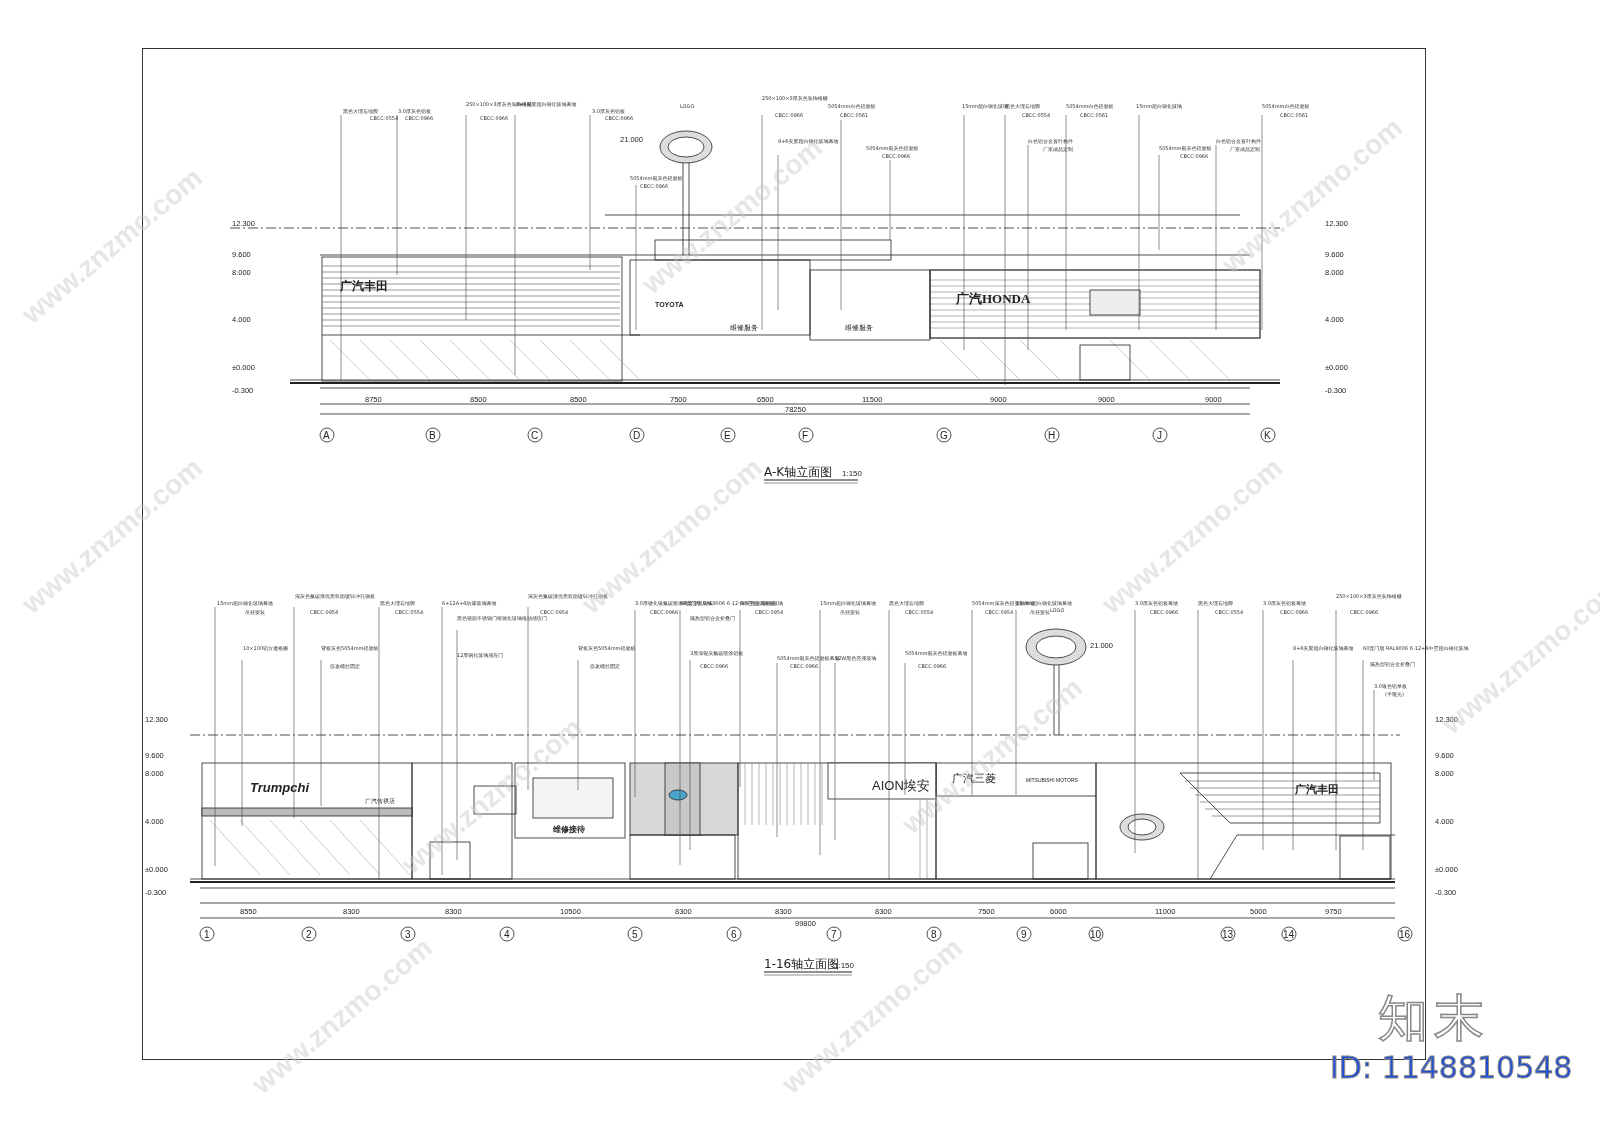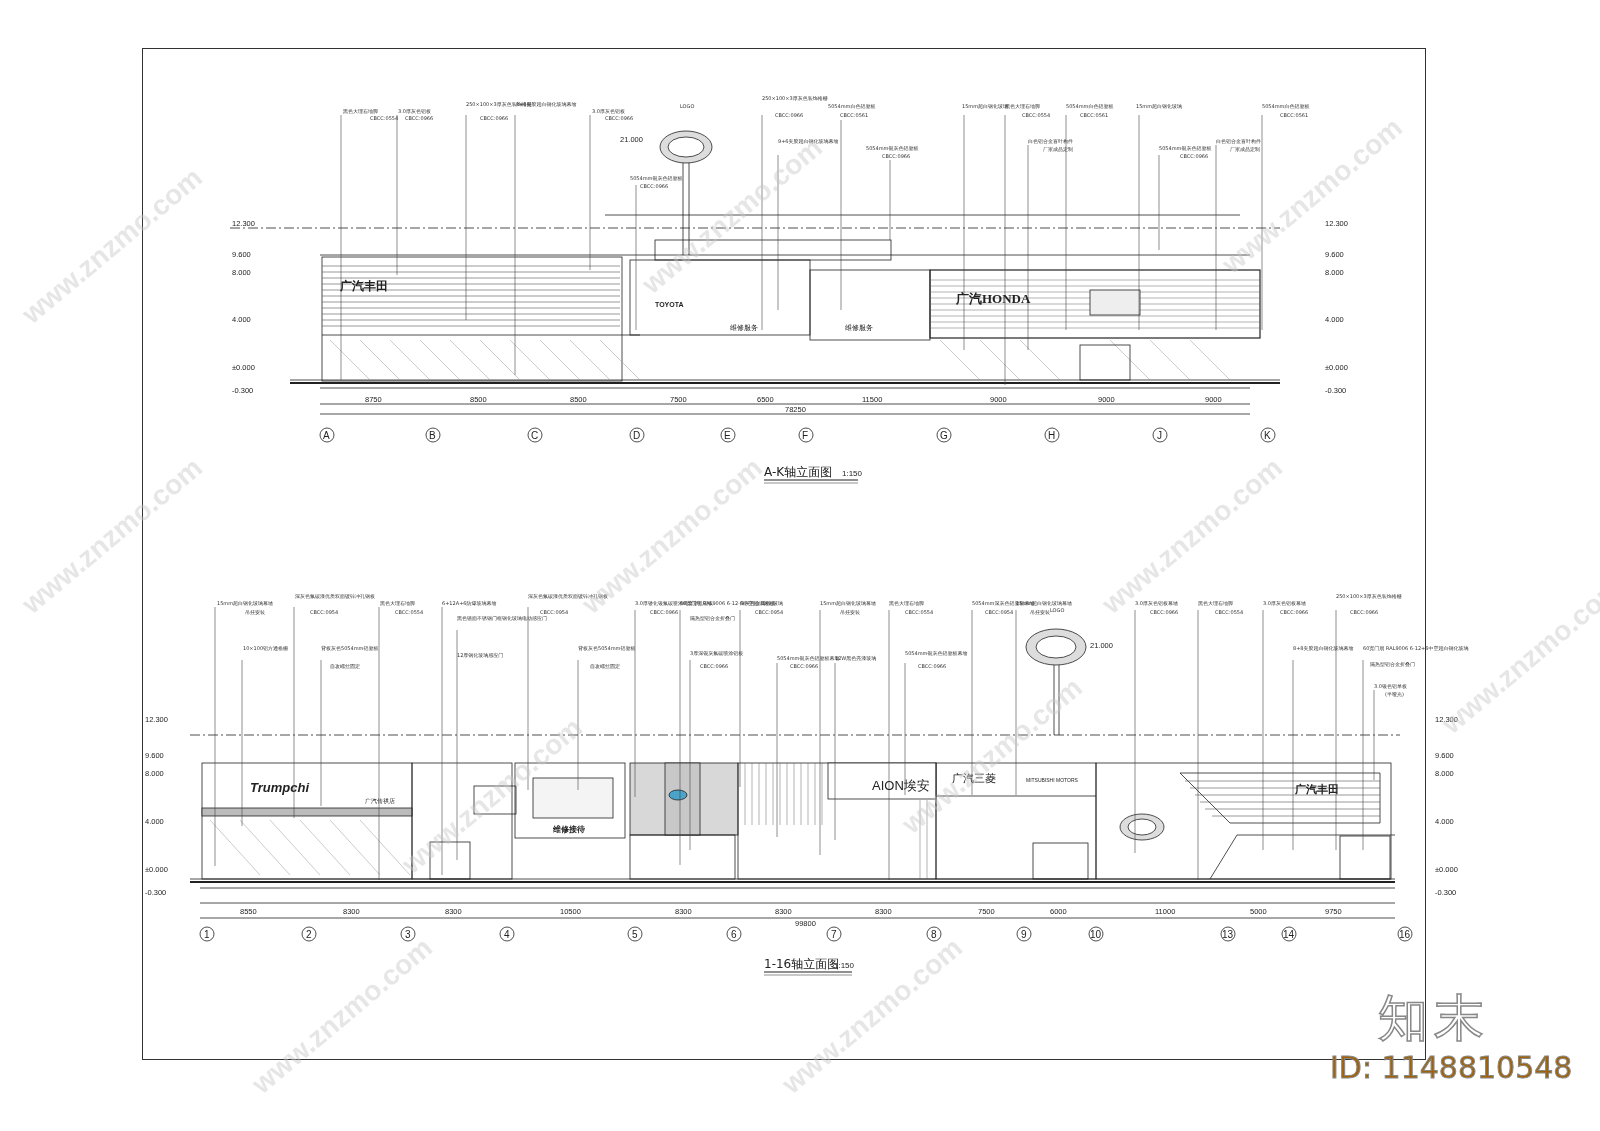--- a/index.html
+++ b/index.html
@@ -6,21 +6,21 @@
   body{width:1600px;height:1131px;position:relative;overflow:hidden;font-family:"DejaVu Sans",sans-serif;color:#222;}
   .frame{position:absolute;left:142px;top:48px;width:1284px;height:1012px;border:1.5px solid #333;box-sizing:border-box;}
   svg{position:absolute;left:0;top:0;}
   .t{font-family:"Liberation Sans",sans-serif;fill:#222;}
   .note{font-size:5px;fill:#333;font-family:"DejaVu Sans",sans-serif;}
   .dim{font-size:7.5px;fill:#222;font-family:"Liberation Sans",sans-serif;}
   .axis{font-size:10px;fill:#222;font-family:"Liberation Sans",sans-serif;}
   .title{font-size:12px;fill:#222;font-family:"DejaVu Sans",sans-serif;}
   .wm{position:absolute;color:rgba(200,200,200,0.45);font-size:28px;font-weight:bold;transform:rotate(-40deg);white-space:nowrap;font-family:"Liberation Sans",sans-serif;pointer-events:none;}
   .logo-big{position:absolute;left:1378px;top:985px;font-size:50px;color:#fff;-webkit-text-stroke:1.5px #888;letter-spacing:6px;font-family:"DejaVu Sans",sans-serif;}
-  .logo-id{position:absolute;left:1330px;top:1050px;font-size:30px;color:#a16207;-webkit-text-stroke:1px #888;font-family:"DejaVu Sans",sans-serif;}
+  .logo-id{position:absolute;left:1330px;top:1050px;font-size:30px;color:#1d4ed8;-webkit-text-stroke:1px #888;font-family:"DejaVu Sans",sans-serif;}
 </style>
 </head>
 <body>
 
 <div class="frame"></div>
 
 <svg width="1600" height="1131" viewBox="0 0 1600 1131">
   <g stroke="#222" fill="none" stroke-width="0.8">
 
     <line x1="290" y1="383" x2="1280" y2="383" stroke-width="2"></line>

